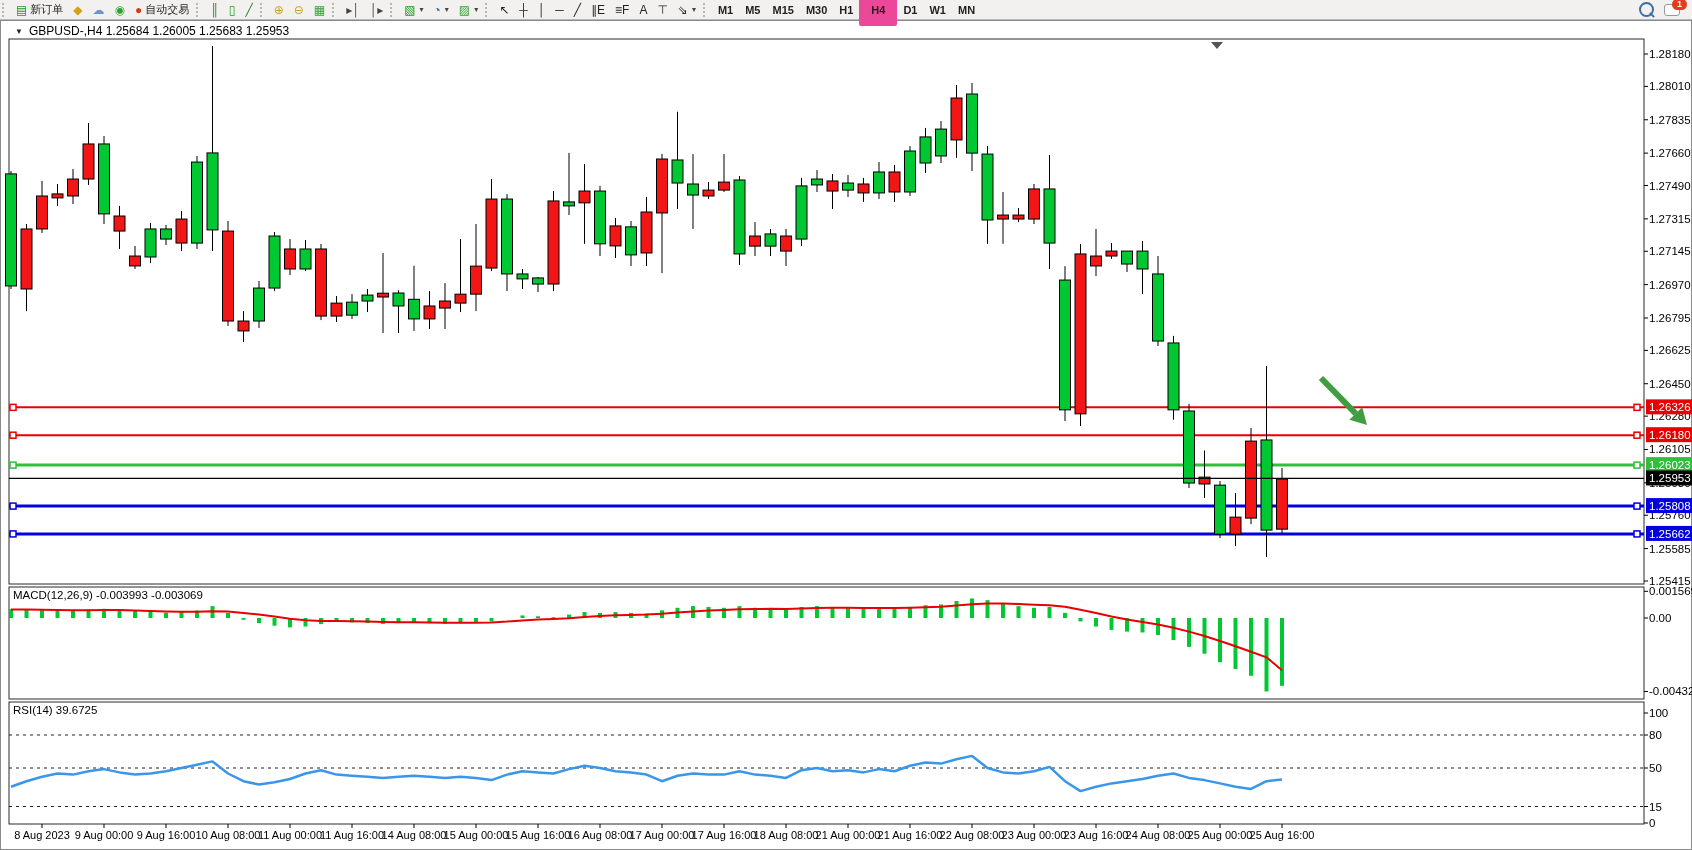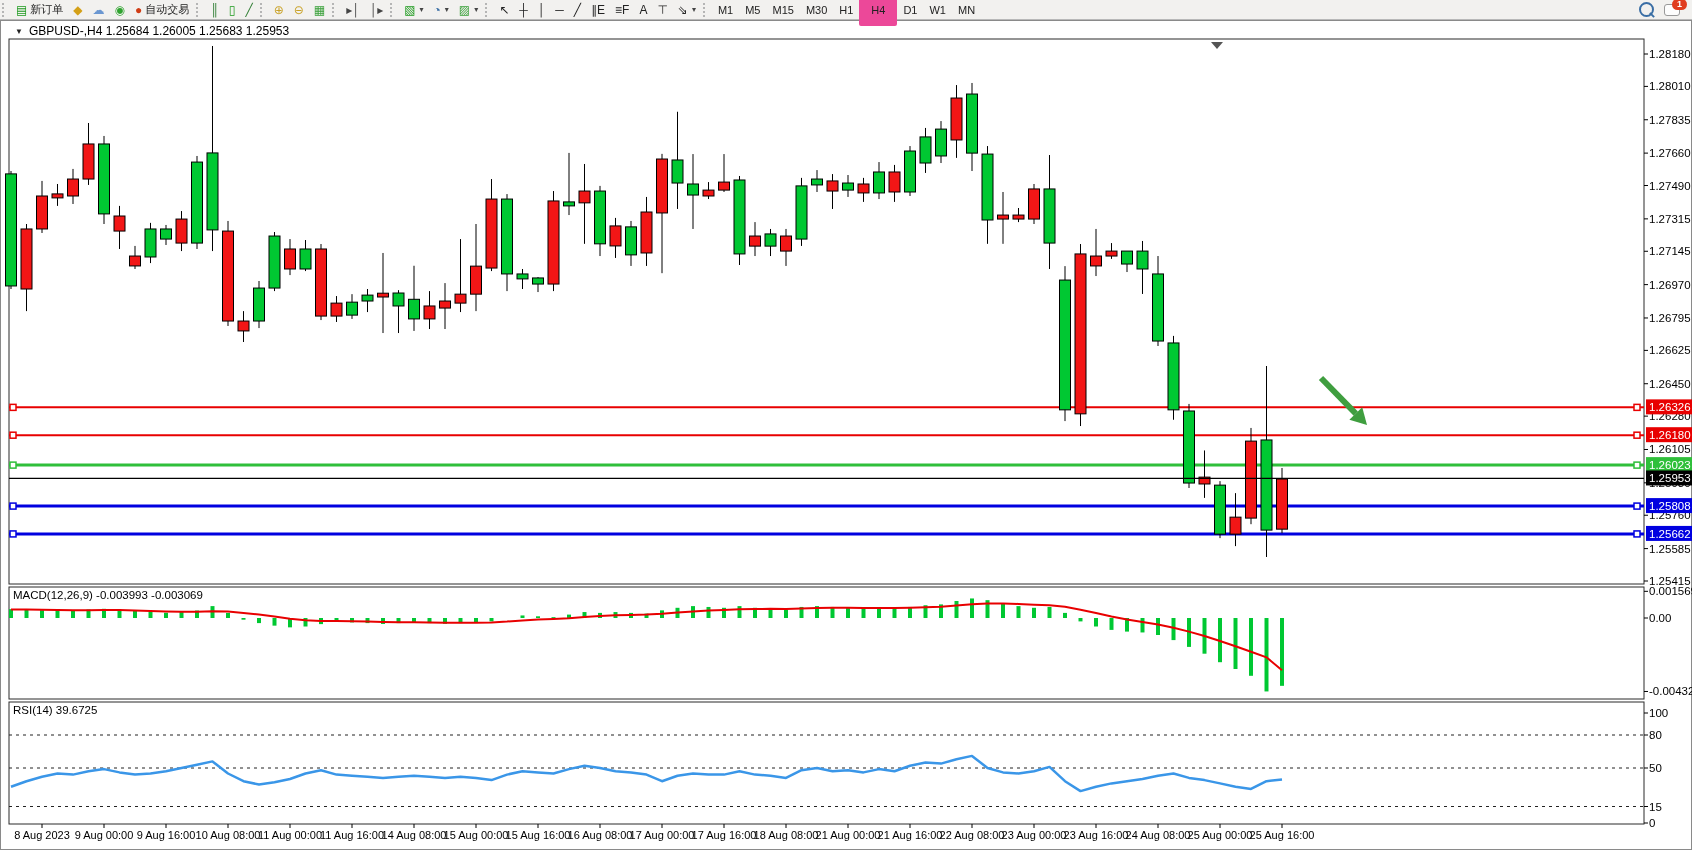--- a/index.html
+++ b/index.html
@@ -5,21 +5,21 @@
   html,body{margin:0;padding:0;width:1692px;height:850px;overflow:hidden;
     font-family:"Liberation Sans","DejaVu Sans",sans-serif;background:#f0f0f0;}
   
   #toolbar{position:absolute;left:0;top:0;width:1692px;height:19px;background:#f2f1ef;
     border-bottom:1px solid #b8b8b8;display:flex;align-items:center;font-size:11px;color:#222;z-index:5;}
   .tb-grip{width:5px;height:14px;margin:0 2px;border-left:2px dotted #b5b5b5;}
   .tb-btn{display:flex;align-items:center;gap:3px;padding:1px 4px;height:16px;border:1px solid transparent;border-radius:2px;cursor:default;white-space:nowrap;}
   .tb-btn .g{font-size:12px;line-height:12px;}
   .tb-btn.active{background:#ec4899;border:7px solid #ec4899;}
   .tb-caret{font-size:8px;color:#444;margin-left:1px;}
-  .tf{padding:1px 5px;}
+  .tf{padding:1px 5px;font-weight:bold;}
   #tb-right{margin-left:auto;display:flex;align-items:center;margin-right:4px;}
   .icon-search{width:11px;height:11px;border:2px solid #3a6ea5;border-radius:50%;position:relative;display:inline-block;}
   .icon-search::after{content:"";position:absolute;width:6px;height:2px;background:#3a6ea5;transform:rotate(45deg);left:8px;top:10px;}
   .icon-chat{width:14px;height:10px;border:1px solid #999;border-radius:3px;background:#fdfdfd;position:relative;display:inline-block;margin-left:10px;}
   .badge{position:absolute;top:-6px;right:-8px;background:#e03c1e;color:#fff;font-size:9px;line-height:11px;
     min-width:11px;height:11px;border-radius:6px;text-align:center;padding:0 2px;font-weight:bold;}
   
   #chartwrap{position:absolute;left:0;top:20px;width:1692px;height:830px;background:#fff;border:1px solid #8a8a8a;box-sizing:border-box;}
   svg{position:absolute;left:0;top:0;}
   text{font-family:"Liberation Sans","DejaVu Sans",sans-serif;}

